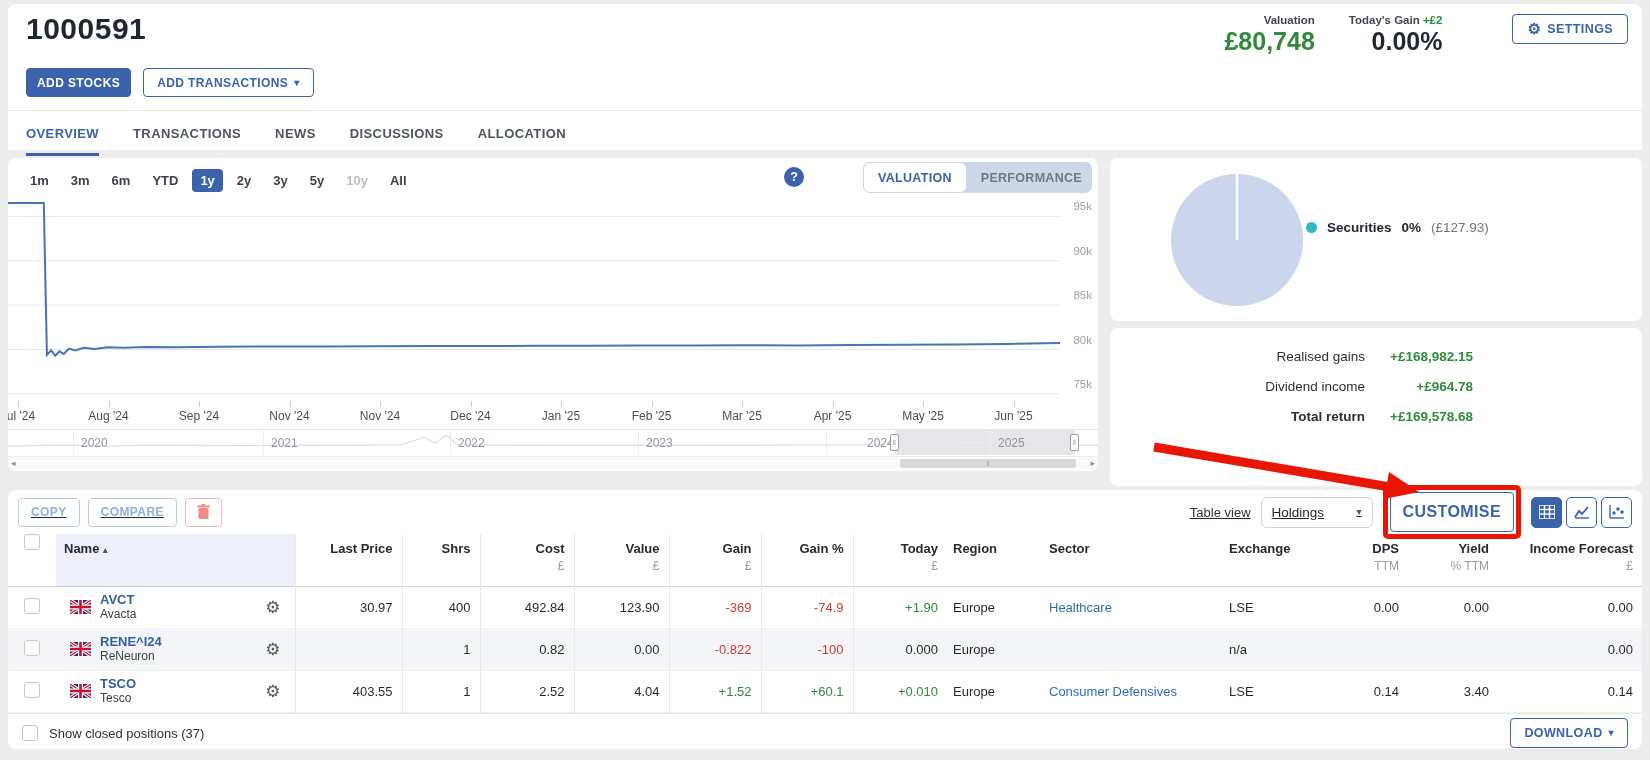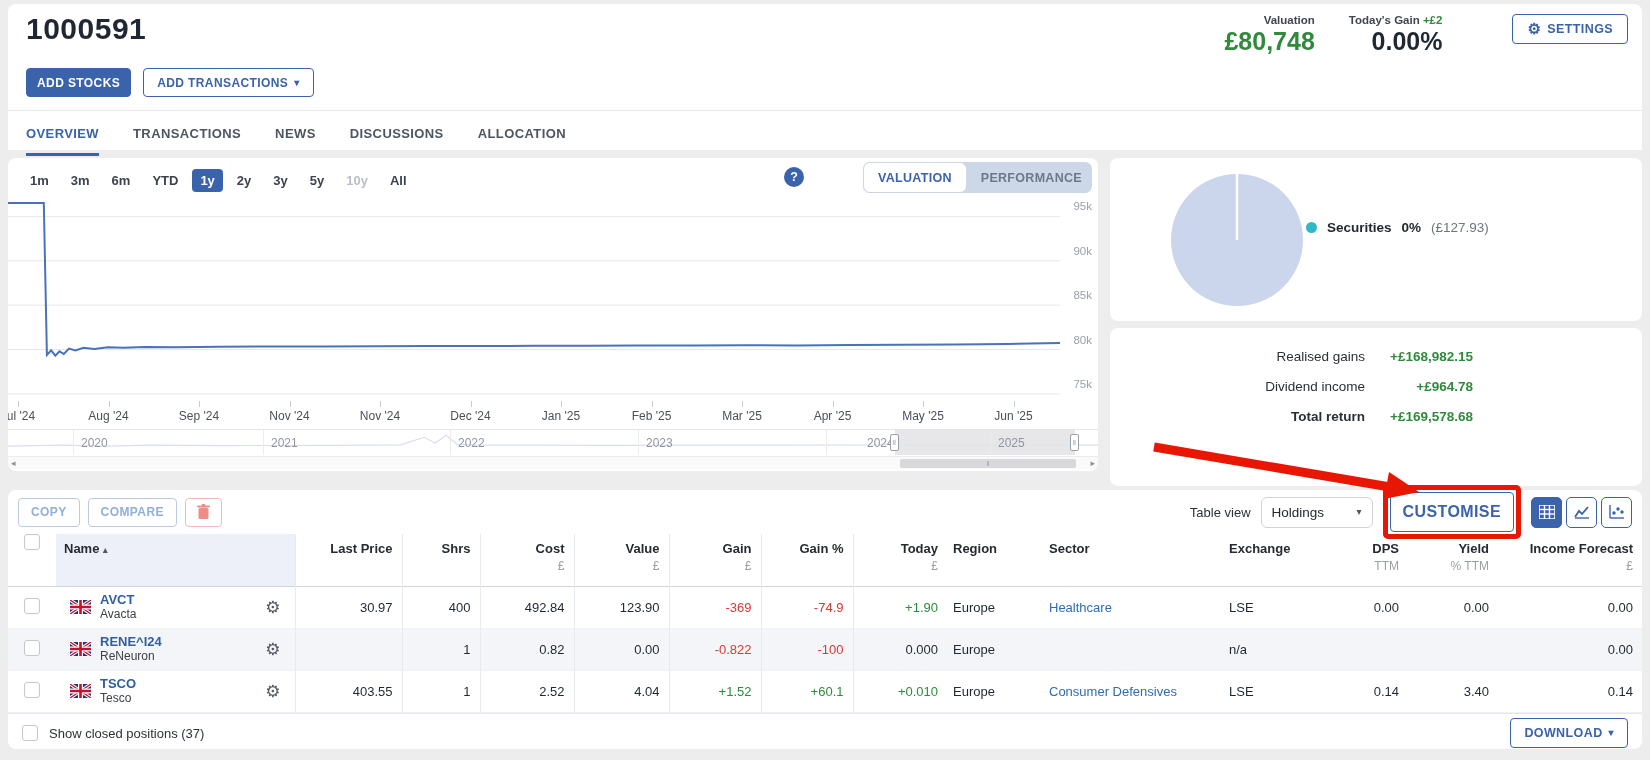--- a/index.html
+++ b/index.html
@@ -80,21 +80,21 @@
   #gains-card{left:1110px; top:328px; width:532px; height:158px;}
   .gains-grid{position:absolute; right:169px; top:13px; width:270px;}
   .gains-row{display:flex; height:30px; align-items:center;}
   .gains-label{flex:1; text-align:right; font-size:13.5px; color:#2a3038;}
   .gains-value{width:108px; text-align:right; font-size:13.5px; font-weight:600;}
   .gains-row.total .gains-label{font-weight:bold;}
   .gains-row.total .gains-value{font-weight:bold;}
 
   
   #table-card{left:8px; top:490px; width:1634px; height:259px; border-radius:8px;}
-  .controls{height:44px; display:flex; align-items:center; padding:0 10px; gap:8px;}
+  .controls{height:44px; display:flex; align-items:center; padding:0 10px; gap:8px;text-decoration:underline;}
   .ghost-btn{height:29px; padding:0 12px; border:1px solid #b9cbe6; color:#8fb0d8; background:#fff;
              border-radius:4px; font-size:12px; font-weight:bold; letter-spacing:.4px; cursor:pointer;
              display:inline-flex; align-items:center;}
   #trash-btn{height:29px; width:37px; border:1px solid #f0b9b7; border-radius:4px; background:#fff;
              display:inline-flex; align-items:center; justify-content:center; cursor:pointer;}
   .controls-right{margin-left:auto; display:flex; align-items:center; gap:10px;}
   .table-view-label{font-size:13px; color:#2c313a;}
   .dropdown{height:31px; min-width:112px; border:1px solid #cfd3da; border-radius:6px; background:#fff;
             display:inline-flex; align-items:center; justify-content:space-between; padding:0 10px; gap:10px;
             font-size:13.5px; color:#23282f; cursor:pointer;}

